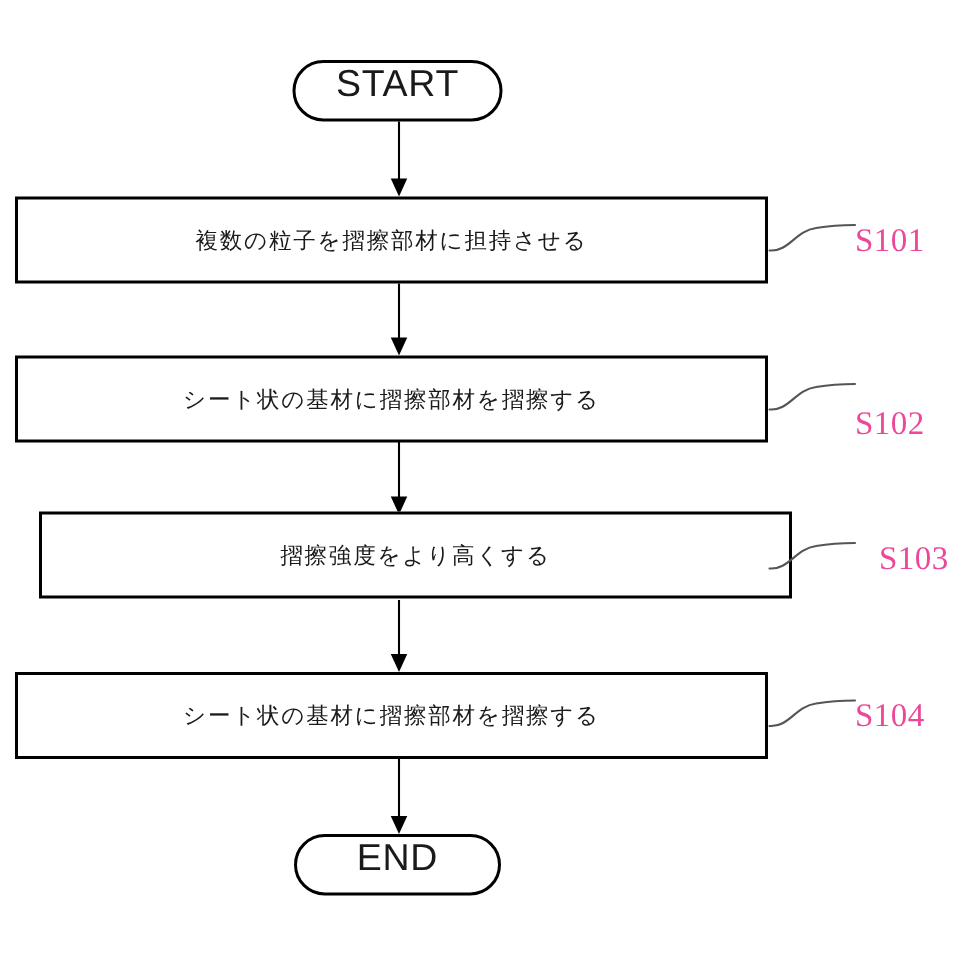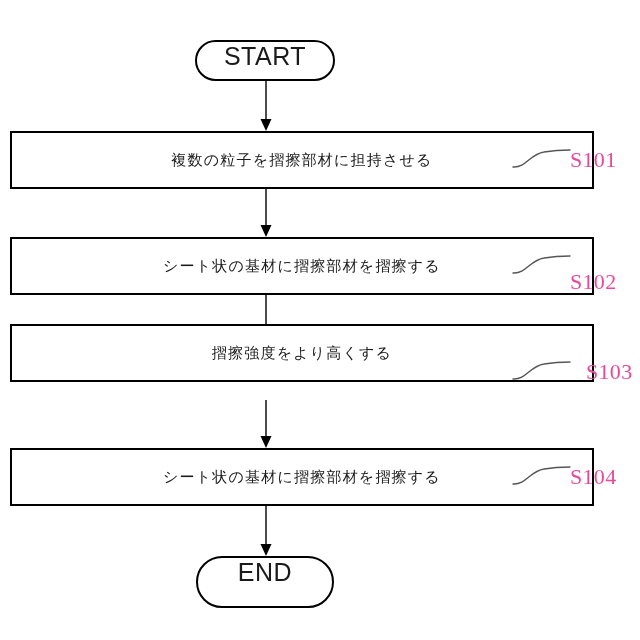--- a/index.html
+++ b/index.html
@@ -36,44 +36,44 @@
   #node-start {
     left: 195px;
     top: 40px;
     width: 140px;
     height: 41px;
   }
   #node-end {
     left: 196px;
     top: 556px;
     width: 138px;
-    height: 52px;
+    height: 41px;
   }
 
   
   .process {
     position: absolute;
     box-sizing: border-box;
     left: 10px;
-    width: 584px;
+    width: 502px;
     height: 58px;
     border: 2px solid #000000;
     background: #ffffff;
     display: flex;
     align-items: center;
     justify-content: center;
     color: #1a1a1a;
     font-family: "Liberation Sans", sans-serif;
     font-size: 15px;
     letter-spacing: 1.2px;
     white-space: nowrap;
   }
   #node-s101 { top: 131px; }
   #node-s102 { top: 237px; }
-  #node-s103 { top: 324px; }
+  #node-s103 { top: 341px; margin-left: 16px; }
   #node-s104 { top: 448px; }
 
   
   .connector {
     position: absolute;
     left: 256px;
     width: 20px;
   }
   .connector svg {
     display: block;

